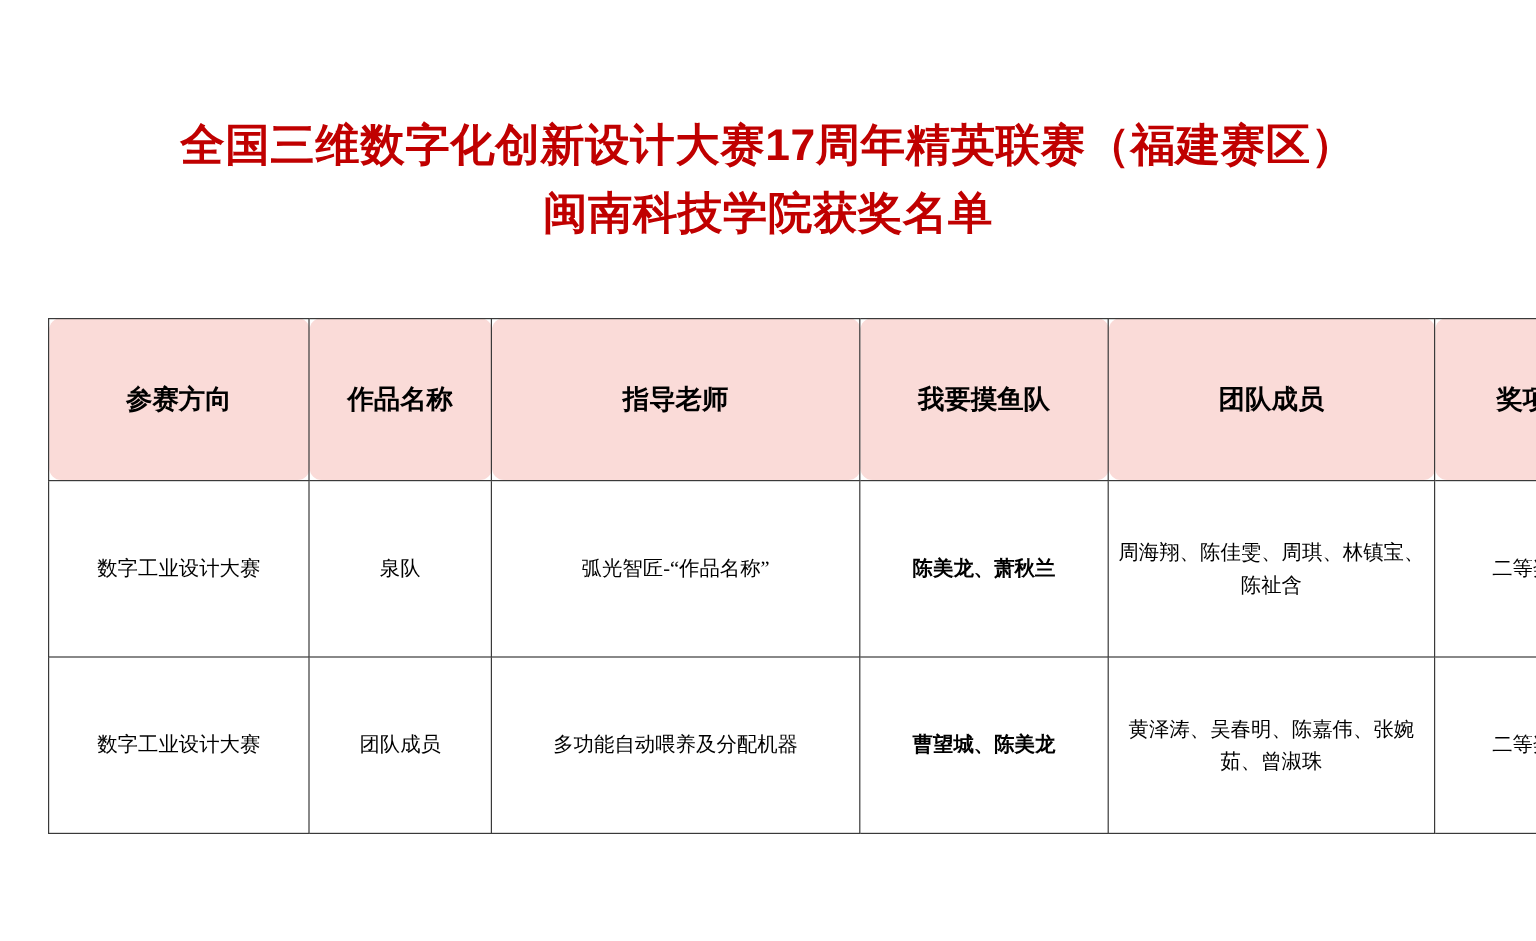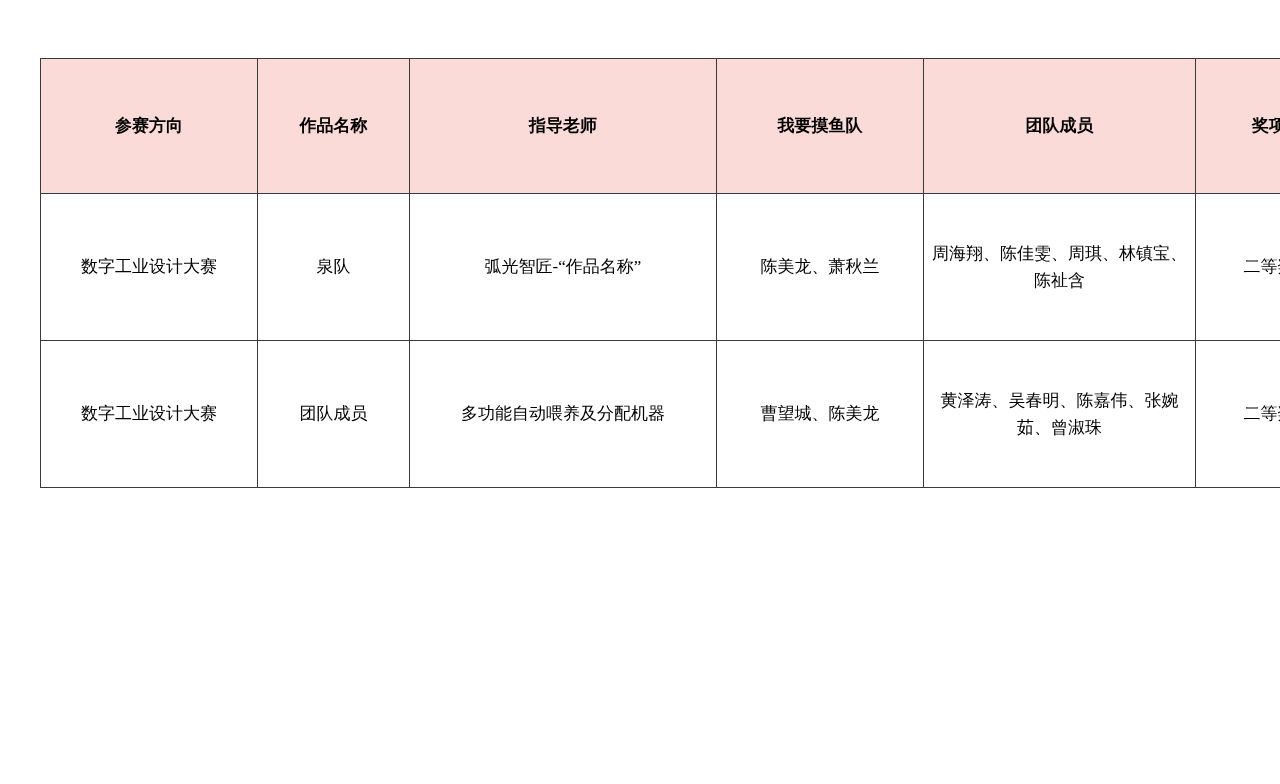--- a/index.html
+++ b/index.html
@@ -50,41 +50,46 @@
     vertical-align: middle;
     font-size: 17px;
     padding: 6px 8px;
     line-height: 1.6;
   }
   table.award-table thead th {
     background: #fadbd8;
     font-weight: bold;
     height: 122px;
     font-family: "Liberation Sans", "DejaVu Sans", sans-serif;
-    font-size: 17px;
+    font-size: 22px;
+    border-radius: 10px;
   }
   table.award-table tbody td {
     height: 134px;
     background: #ffffff;
   }
   .col-direction { width: 200px; }
   .col-team { width: 135px; }
   .col-work { width: 290px; }
-  .col-teacher { width: 190px; }
+  .col-teacher { width: 190px; font-weight: bold; }
   .col-members { width: 255px; }
   .col-award { width: 130px; }
   .members-cell {
     line-height: 1.75;
   }
 </style>
 </head>
 <body>
 
 <div class="page">
 
+  <div class="title-block">
+    <div class="title-line">全国三维数字化创新设计大赛17周年精英联赛（福建赛区）</div>
+    <div class="title-line">闽南科技学院获奖名单</div>
+  </div>
 
   <div class="table-wrap">
     <table class="award-table">
       <thead>
         <tr>
           <th class="col-direction">参赛方向</th>
           <th class="col-team">作品名称</th>
           <th class="col-work">指导老师</th>
           <th class="col-teacher">我要摸鱼队</th>
           <th class="col-members">团队成员</th>

